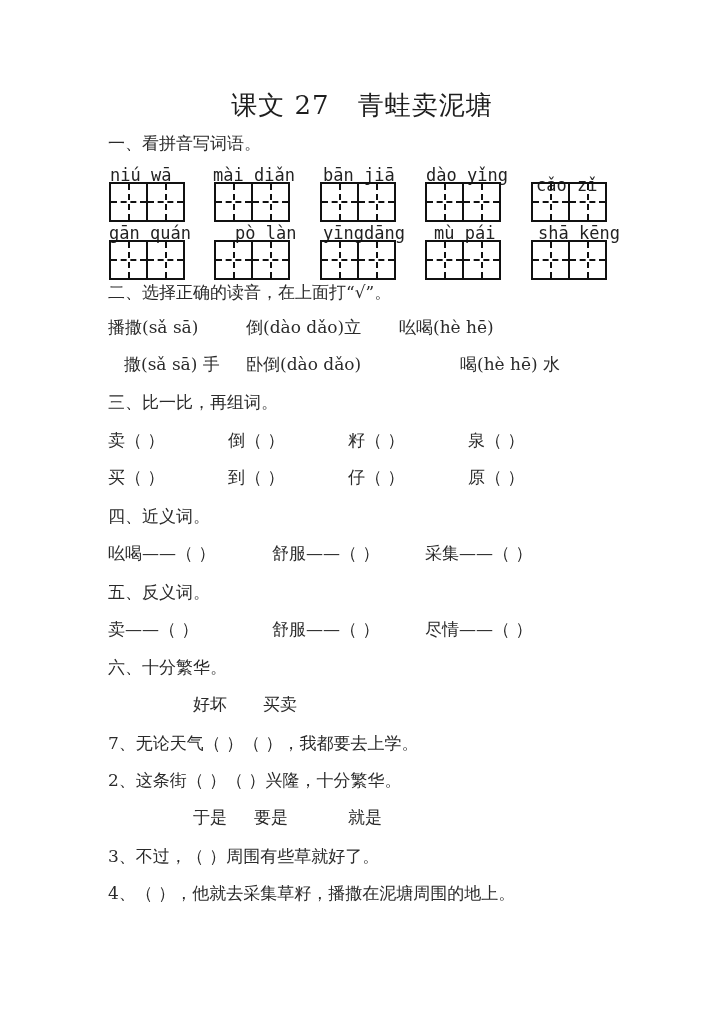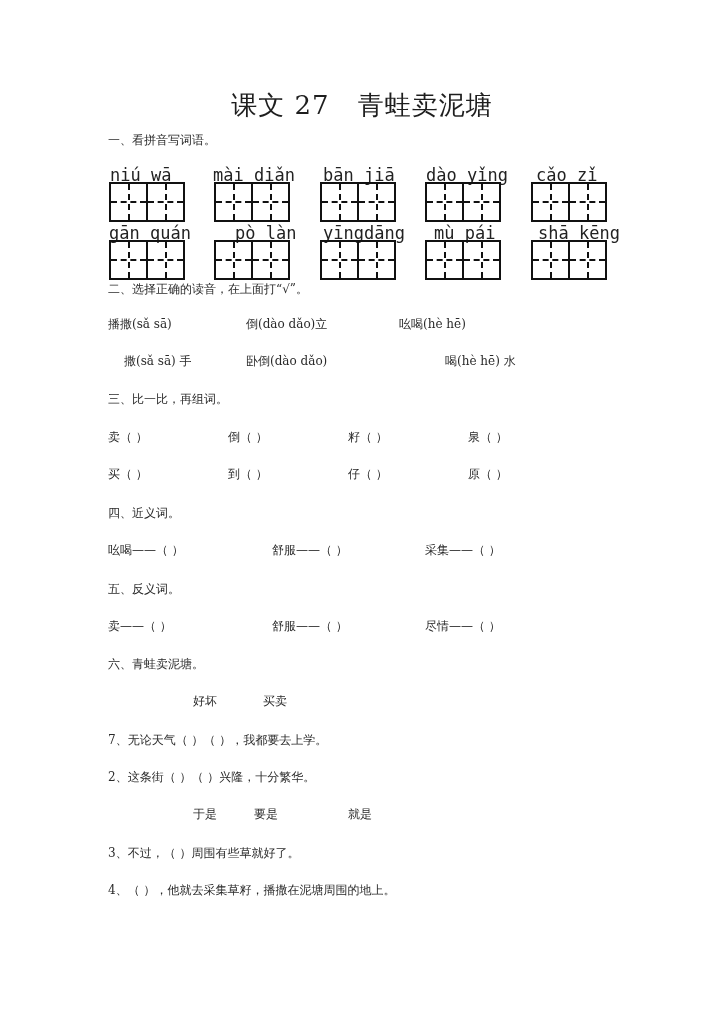--- a/index.html
+++ b/index.html
@@ -1,42 +1,42 @@
 <!DOCTYPE html>
 <html><head>
 <meta charset="utf-8">
 <style>
   html, body { margin: 0; padding: 0; background: #ffffff; }
   body { width: 724px; height: 1024px; position: relative; overflow: hidden;
          font-family: "DejaVu Serif", "Liberation Serif", serif; color: #222; }
   .abs { position: absolute; white-space: nowrap; }
   .title { font-size: 26px; left: 0; width: 724px; text-align: center; top: 88px; letter-spacing: 1px; color: #1e1e1e; }
   .title .gap { display: inline-block; width: 28px; }
-  .line { font-size: 12px; color: #2a2a2a; }
+  .line { font-size: 17px; color: #2a2a2a; }
   .py { font-family: "DejaVu Sans Mono", "Liberation Mono", monospace; font-size: 17px; color: #222; }
   .grid { position: absolute; width: 76px; height: 40px; border: 2px solid #111; box-sizing: border-box; display: flex; }
   .cell { position: relative; flex: 1; height: 100%; }
   .cell + .cell { border-left: 2px solid #111; }
   .cell::before { content: ""; position: absolute; left: 50%; top: 0; bottom: 0; border-left: 2px dashed #111; transform: translateX(-1px); }
   .cell::after { content: ""; position: absolute; top: 50%; left: 0; right: 0; border-top: 2px dashed #111; transform: translateY(-1px); }
 </style>
 </head>
 <body>
 
 <div class="abs title">
   <span>课文 27</span><span class="gap"></span><span>青蛙卖泥塘</span>
 </div>
 
 <div class="abs line" style="left:108px; top:132px;">一、看拼音写词语。</div>
 
 <div class="abs py" style="left:110px; top:165px;">niú   wā</div>
 <div class="abs py" style="left:213px; top:165px;">mài diǎn</div>
 <div class="abs py" style="left:323px; top:165px;">bān jiā</div>
 <div class="abs py" style="left:426px; top:165px;">dào yǐng</div>
-<div class="abs py" style="left:536px; top:165px;text-align:right;">cǎo  zǐ</div>
+<div class="abs py" style="left:536px; top:175px;text-align:right;">cǎo  zǐ</div>
 
 <div class="grid" style="left:109px; top:182px;">
     <div class="cell"></div>
     <div class="cell"></div>
   </div>
 <div class="grid" style="left:214px; top:182px;">
     <div class="cell"></div>
     <div class="cell"></div>
   </div>
 <div class="grid" style="left:320px; top:182px;">
@@ -78,21 +78,21 @@
     <div class="cell"></div>
     <div class="cell"></div>
   </div>
 
 <div class="abs line" style="left:108px; top:281px;">二、选择正确的读音，在上面打“√”。</div>
 <div class="abs line" style="left:108px; top:316px;">播撒(sǎ sā)</div>
 <div class="abs line" style="left:246px; top:316px;">倒(dào dǎo)立</div>
 <div class="abs line" style="left:399px; top:316px;">吆喝(hè hē)</div>
 <div class="abs line" style="left:108px; top:353px;margin-left:16px;">撒(sǎ sā) 手</div>
 <div class="abs line" style="left:246px; top:353px;">卧倒(dào dǎo)</div>
-<div class="abs line" style="left:401px; top:353px;padding-left:44px;">喝(hè hē) 水</div>
+<div class="abs line" style="left:416px; top:353px;padding-left:44px;">喝(hè hē) 水</div>
 
 <div class="abs line" style="left:108px; top:391px;">三、比一比，再组词。</div>
 <div class="abs line" style="left:108px; top:429px;">卖（     ）</div>
 <div class="abs line" style="left:228px; top:429px;">倒（     ）</div>
 <div class="abs line" style="left:348px; top:429px;">籽（     ）</div>
 <div class="abs line" style="left:468px; top:429px;">泉（     ）</div>
 <div class="abs line" style="left:108px; top:466px;">买（     ）</div>
 <div class="abs line" style="left:228px; top:466px;">到（     ）</div>
 <div class="abs line" style="left:348px; top:466px;">仔（     ）</div>
 <div class="abs line" style="left:468px; top:466px;">原（     ）</div>
@@ -100,21 +100,21 @@
 <div class="abs line" style="left:108px; top:505px;">四、近义词。</div>
 <div class="abs line" style="left:108px; top:542px;">吆喝——（     ）</div>
 <div class="abs line" style="left:272px; top:542px;">舒服——（     ）</div>
 <div class="abs line" style="left:425px; top:542px;">采集——（     ）</div>
 
 <div class="abs line" style="left:108px; top:581px;">五、反义词。</div>
 <div class="abs line" style="left:108px; top:618px;">卖——（     ）</div>
 <div class="abs line" style="left:272px; top:618px;">舒服——（     ）</div>
 <div class="abs line" style="left:425px; top:618px;">尽情——（     ）</div>
 
-<div class="abs line" style="left:108px; top:656px;">六、青蛙卖泥塘。</div>
+<div class="abs line" style="left:108px; top:656px;">六、十分繁华。</div>
 <div class="abs line" style="left:193px; top:693px;">好坏</div>
 <div class="abs line" style="left:263px; top:693px;">买卖</div>
 <div class="abs line" style="left:108px; top:732px;">7、无论天气（     ）（     ），我都要去上学。</div>
 <div class="abs line" style="left:108px; top:769px;">2、这条街（     ）（     ）兴隆，十分繁华。</div>
 <div class="abs line" style="left:193px; top:806px;">于是</div>
 <div class="abs line" style="left:254px; top:806px;">要是</div>
 <div class="abs line" style="left:348px; top:806px;">就是</div>
 <div class="abs line" style="left:108px; top:845px;">3、不过，（     ）周围有些草就好了。</div>
 <div class="abs line" style="left:108px; top:882px;">4、（     ），他就去采集草籽，播撒在泥塘周围的地上。</div>
 

